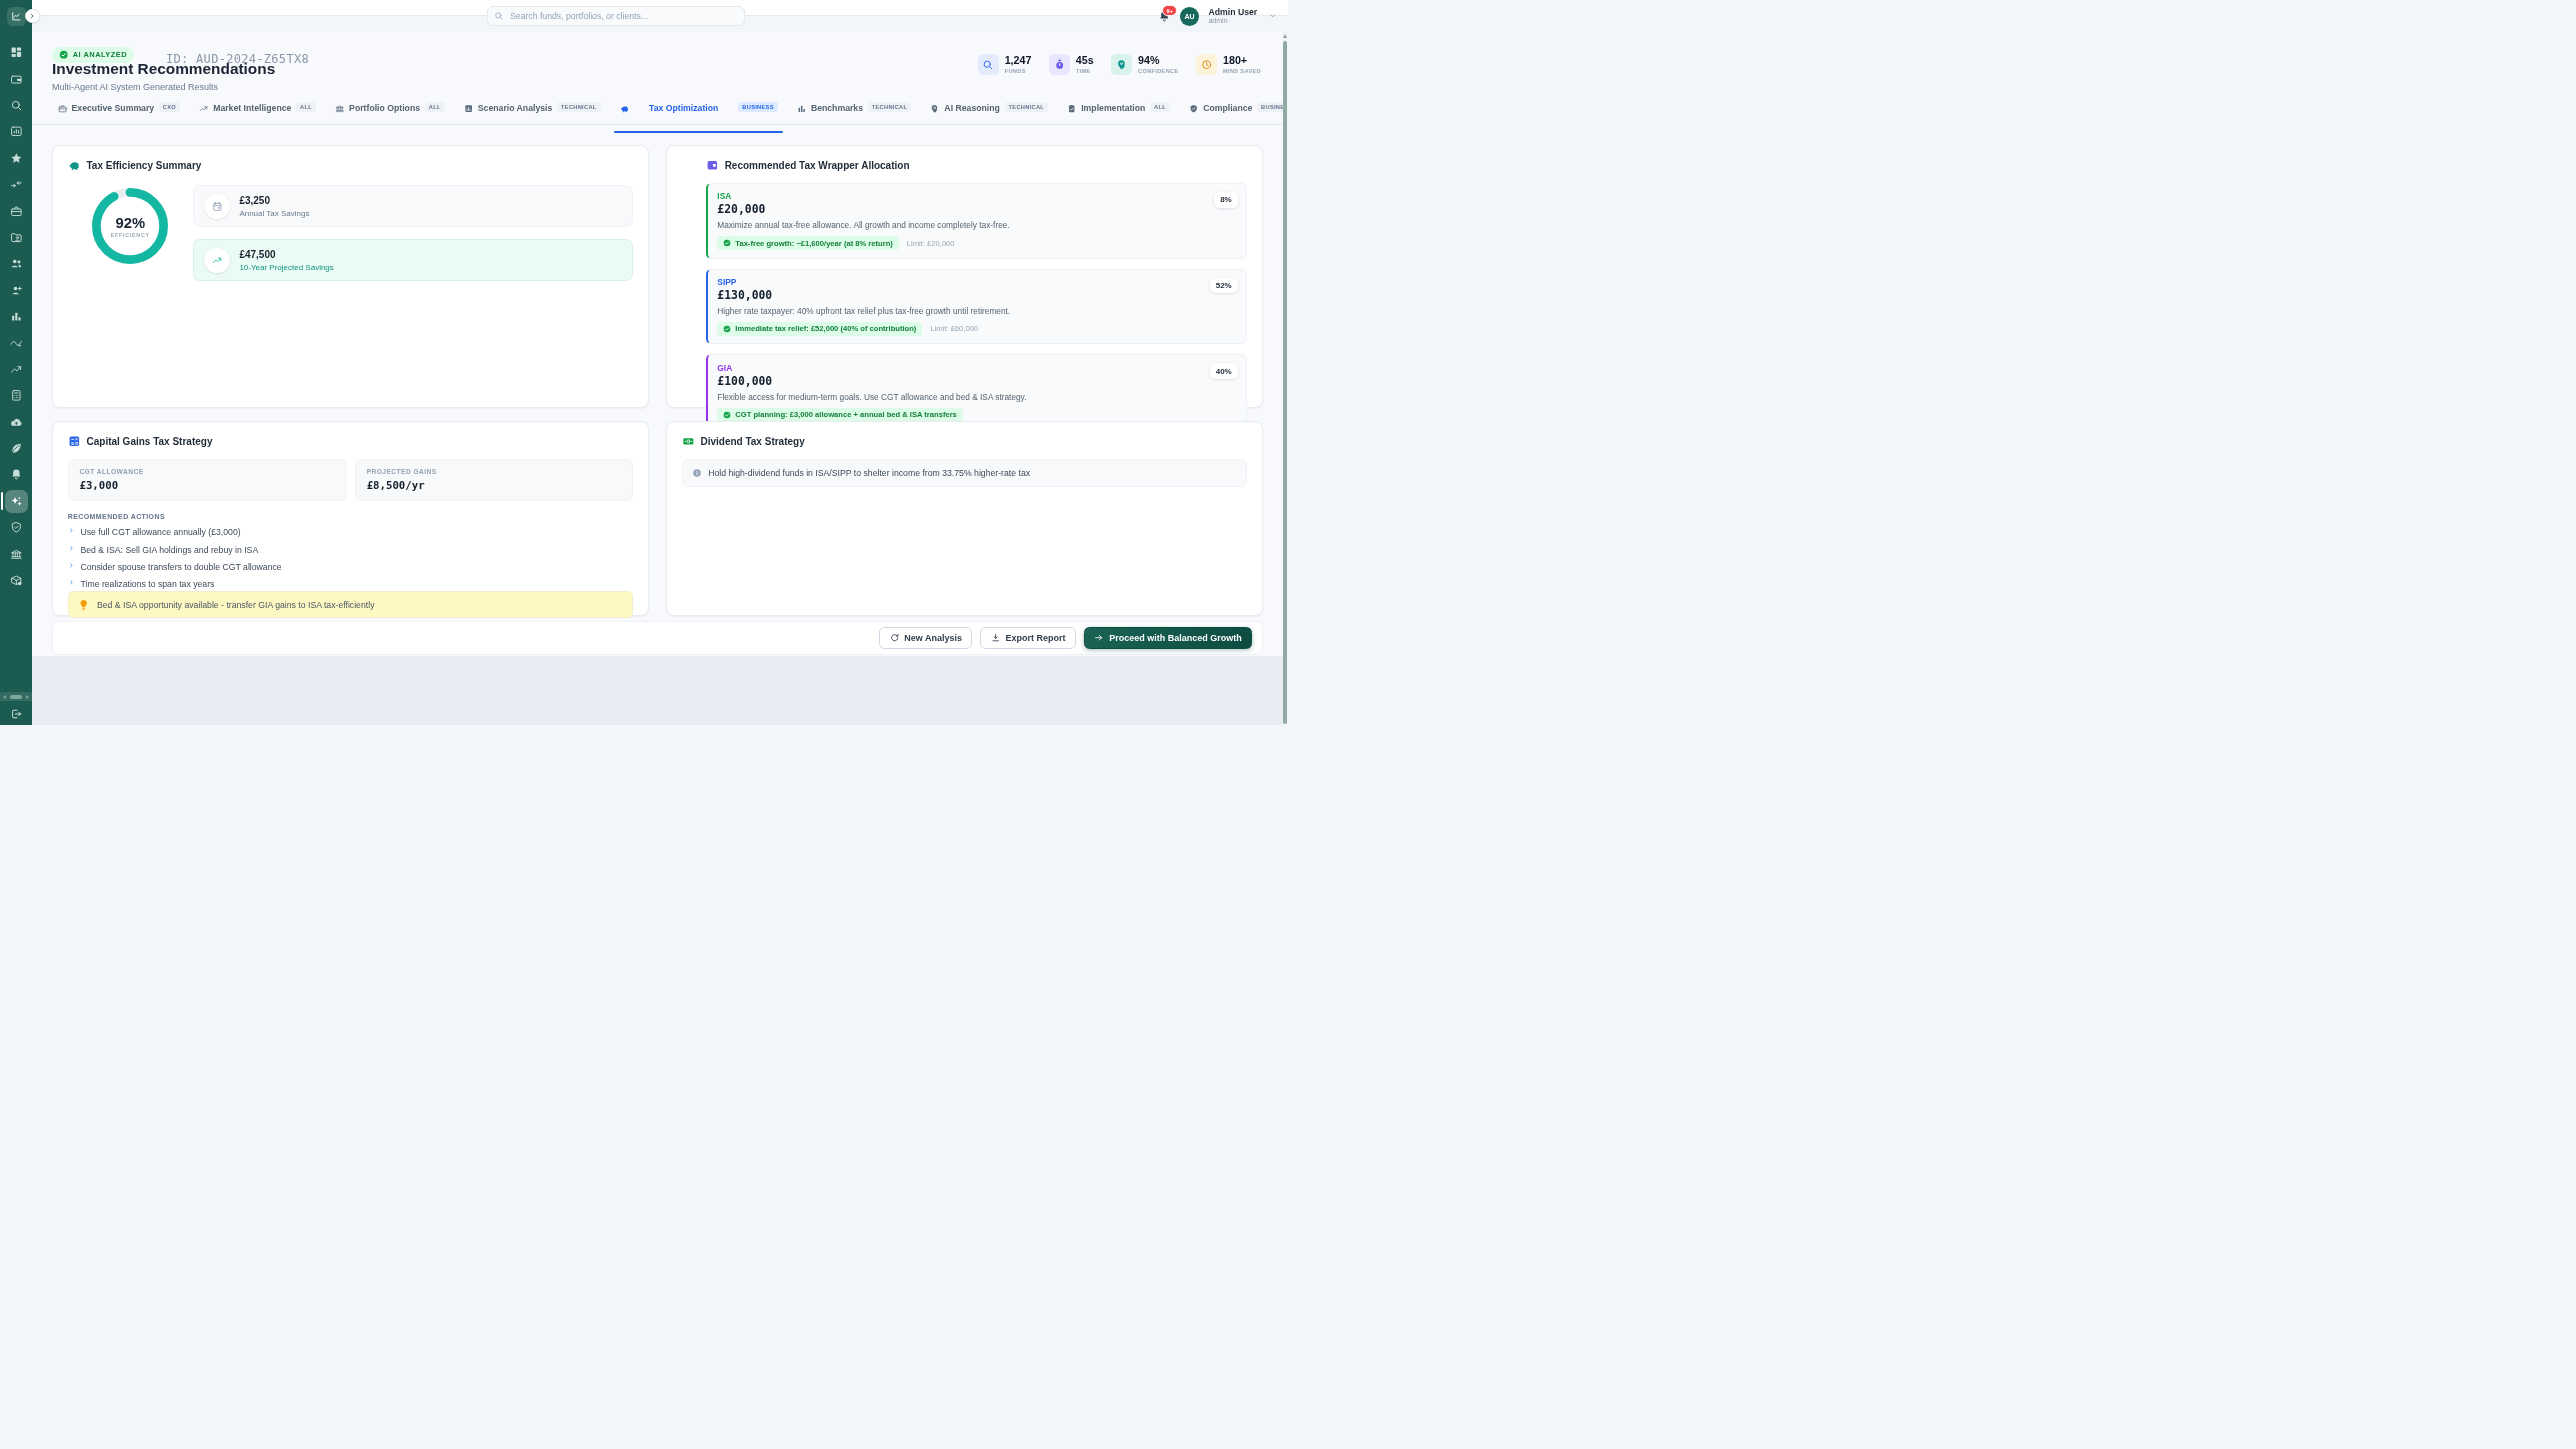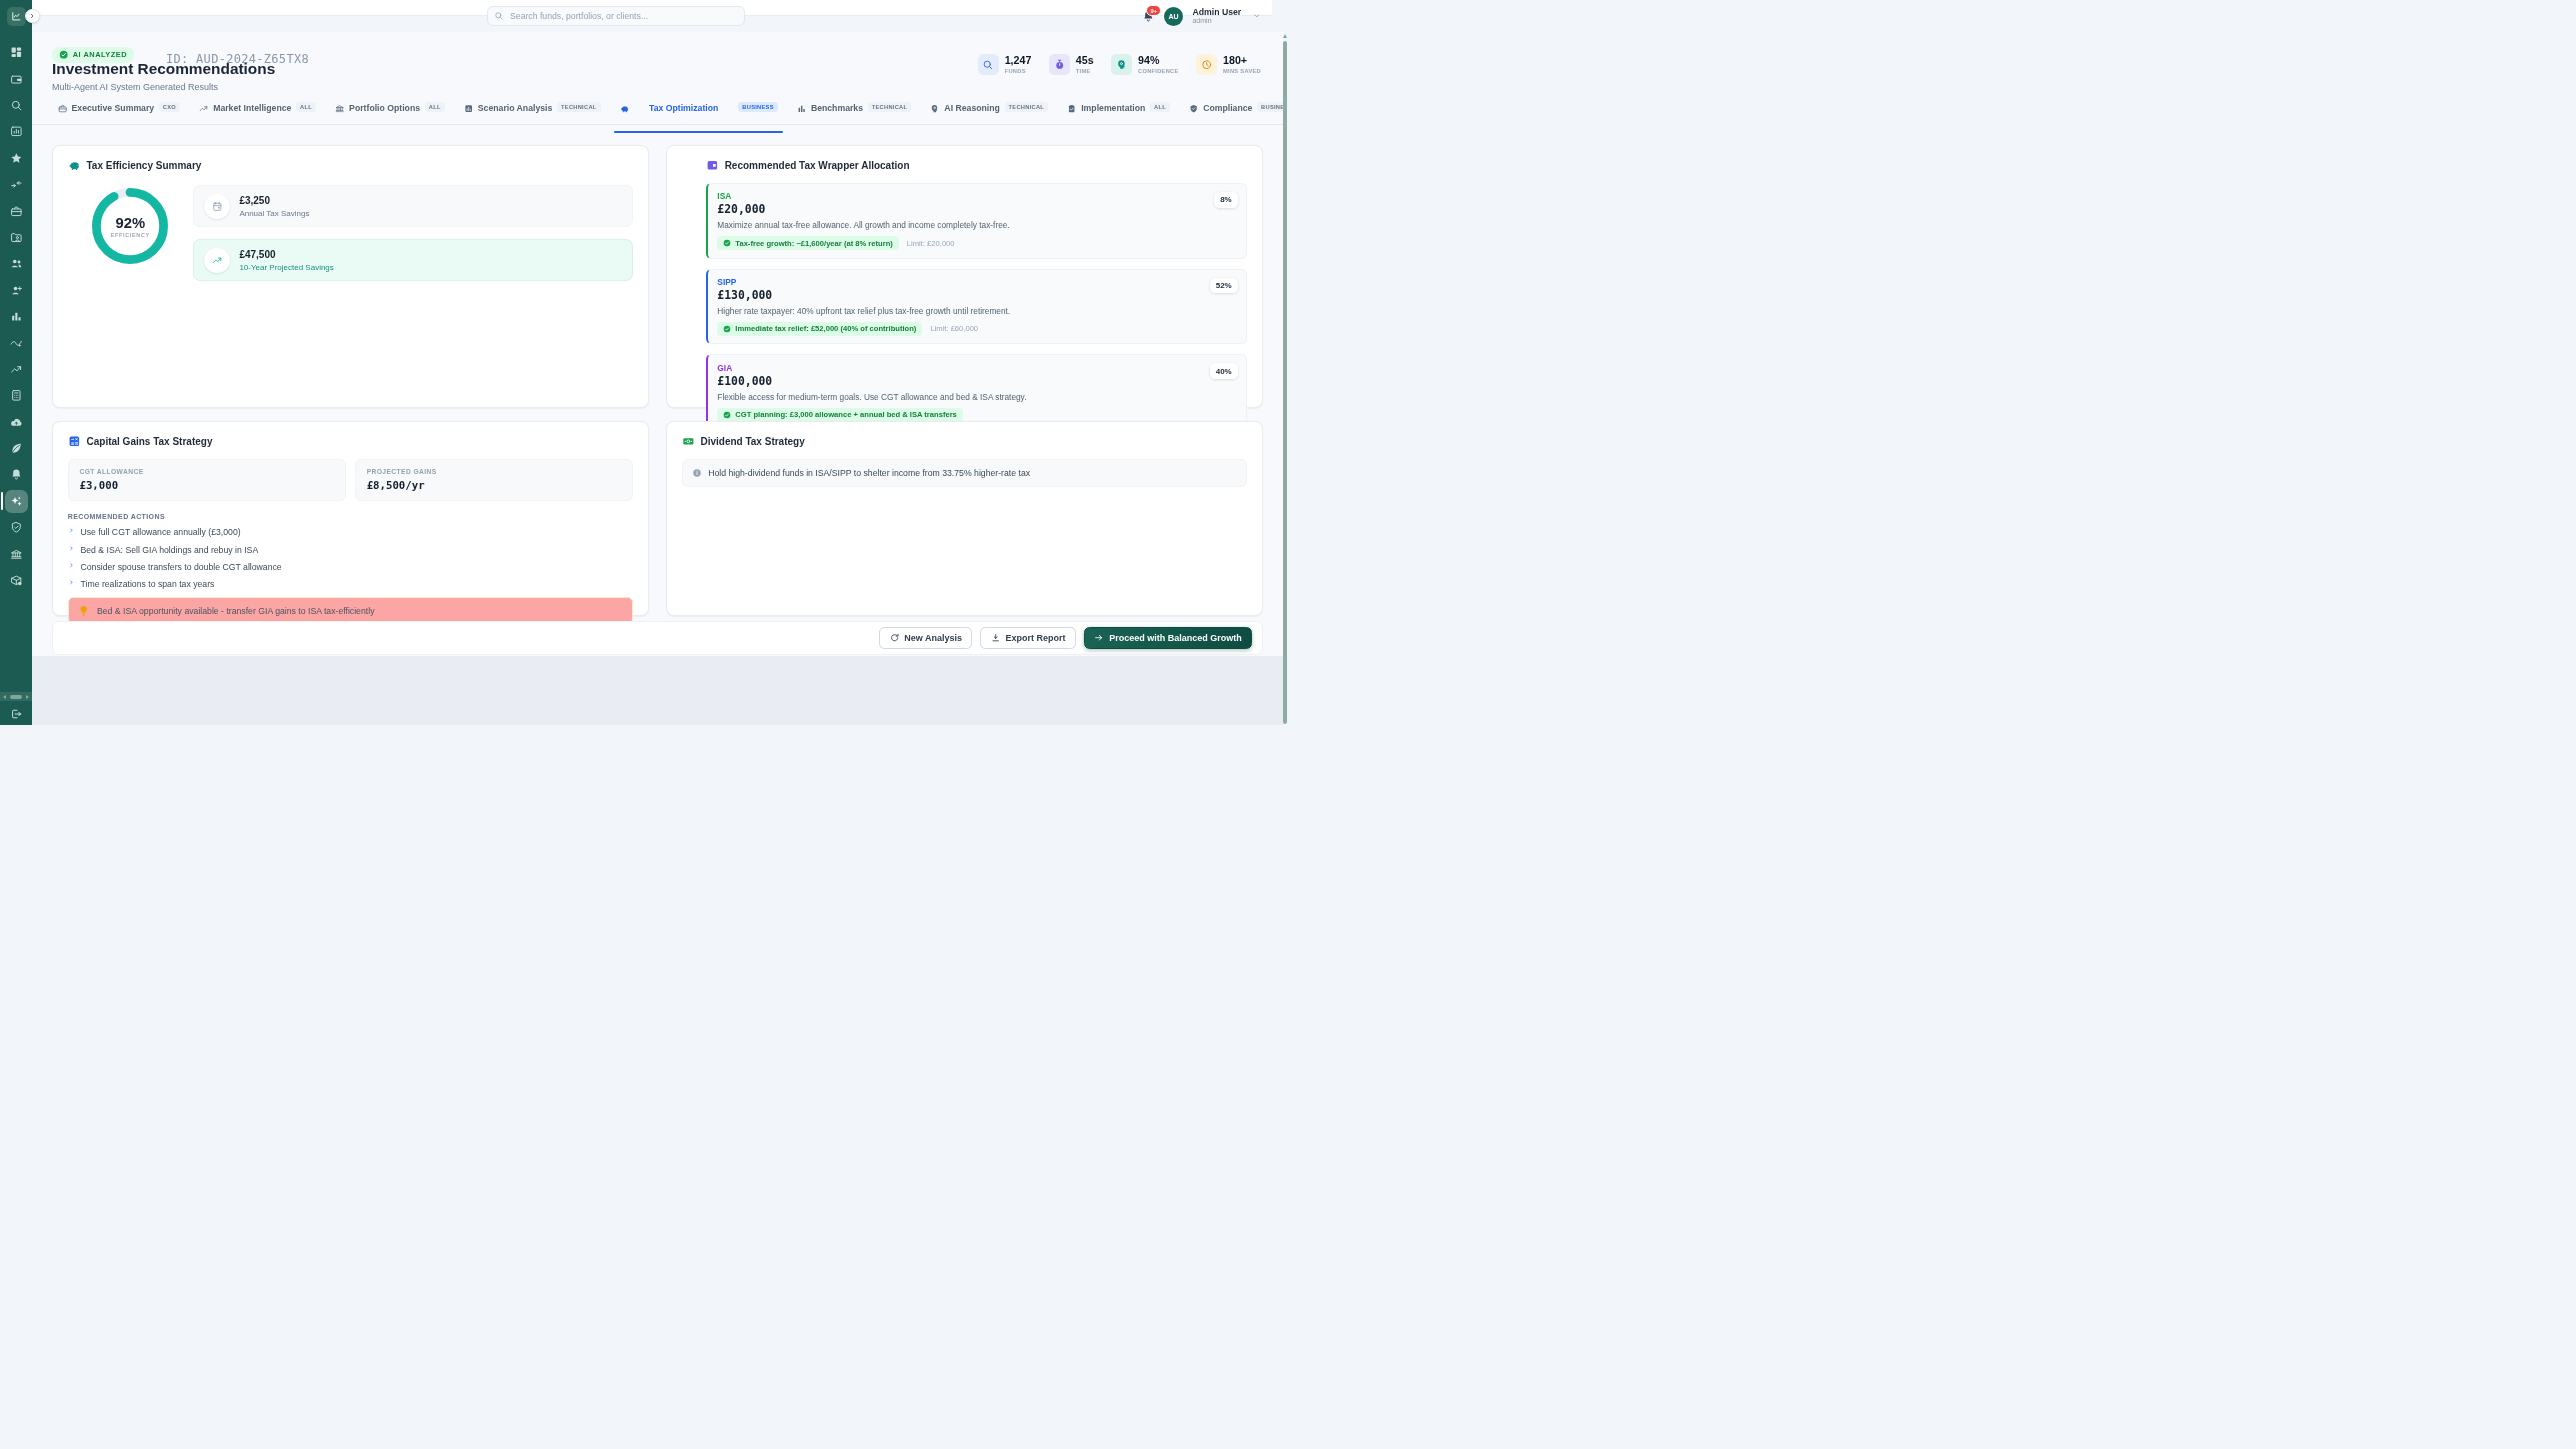--- a/index.html
+++ b/index.html
@@ -24,21 +24,21 @@
   .nav-item.active::before { content:''; position:absolute; left:-3.4px; top:2.7px; width:2.3px; height:17.4px; background:#fff; border-radius:2px; }
   .mini-scroll { position:absolute; bottom:24px; left:0; width:32px; height:8.7px; background:rgba(255,255,255,.10);
     display:flex; align-items:center; justify-content:space-between; padding:0 2.7px; }
   .tri { width:0; height:0; border-top:2.7px solid transparent; border-bottom:2.7px solid transparent; }
   .tri.left  { border-right:3.4px solid #7da79c; }
   .tri.right { border-left:3.4px solid #7da79c; }
   .mini-thumb { width:12px; height:4px; border-radius:2px; background:#7da79c; }
   .logout-btn { position:absolute; bottom:5.4px; left:50%; transform:translateX(-50%); color:#d8e8e3; cursor:pointer; }
 
   
-  .header { position:absolute; left:32px; top:0; right:16px; height:16px; background:#fff; border-bottom:0.7px solid #e7ecf2; z-index:4; }
+  .header { position:absolute; left:32px; top:0; right:0; height:16px; background:#fff; border-bottom:0.7px solid #e7ecf2; z-index:4; }
   .search-wrap { position:absolute; left:455px; top:6px; width:258px; height:19.5px; }
   .search-wrap input { width:100%; height:100%; border:0.7px solid #e2e8f0; background:#f8fafc; border-radius:6px;
     padding:0 6.7px 0 22px; font-size:8.7px; color:#334155; font-family:"Liberation Sans",sans-serif; outline:none; }
   .search-wrap input::placeholder { color:#94a3b8; }
   .search-ico { position:absolute; left:6.7px; top:4.7px; color:#94a3b8; }
   .header-right { position:absolute; right:10.7px; top:0; height:32px; display:flex; align-items:center; gap:9.4px; }
   .bell-wrap { position:relative; color:#334155; cursor:pointer; }
   .bell-badge { position:absolute; top:-4.7px; right:-6.7px; background:#ef4444; color:#fff; font-size:5.7px; font-weight:700;
     border-radius:670px; padding:1.7px 3.4px; border:1.3px solid #fff; }
   .avatar { width:19px; height:19px; border-radius:50%; background:#17695d; color:#fff; font-size:7px; font-weight:700;
@@ -112,21 +112,21 @@
   
   .sgrid2 { display:grid; grid-template-columns:1fr 1fr; gap:9.4px; margin-top:10.7px; }
   .sgrid3 { display:grid; grid-template-columns:1fr 1fr 1fr; gap:9.4px; margin-top:10.7px; }
   .sbox { background:#f7f9fb; border:0.7px solid #f0f3f7; border-radius:6px; padding:8px 10.7px; }
   .sbox.center { text-align:center; }
   .sbox-label { font-size:6.7px; font-weight:700; color:#93a1b1; letter-spacing:0.4px; }
   .sbox-val { font-size:10.7px; font-weight:700; color:#15202e; margin-top:4px; }
   .actions-label { margin-top:12px; font-size:7px; font-weight:700; color:#64748b; letter-spacing:0.4px; }
   .action { display:flex; gap:6px; margin-top:7.4px; font-size:8.7px; color:#3d4a59; }
   .action .arr { color:#3b82f6; display:flex; }
-  .alert-banner { margin-top:8px; background:#fca5a5; border:0.7px solid #f5ecc9; border-radius:5.4px;
+  .alert-banner { margin-top:2px; background:#fef9c3; border:0.7px solid #f5ecc9; border-radius:5.4px;
     padding:6.7px 9.4px; display:flex; align-items:center; gap:7.4px; font-size:8.7px; color:#4b5563; }
   .note-box { margin-top:11.4px; background:#f7f9fb; border:0.7px solid #f0f3f7; border-radius:6px;
     padding:8px 9.4px; display:flex; align-items:center; gap:6px; font-size:8.7px; color:#3d4a59; }
 
   
   .footer-bar { position:absolute; left:0; right:0; top:476px; height:34px; background:#fff; border:0.7px solid #eef1f5;
     border-radius:6.7px; display:flex; align-items:center; justify-content:flex-end; gap:8px; padding:0 9.4px; }
   .btn { display:inline-flex; align-items:center; gap:5.4px; border-radius:5.4px; font-size:9px; font-weight:600;
     padding:5.4px 9.4px; cursor:pointer; font-family:"Liberation Sans",sans-serif; }
   .btn.outline { background:#fff; border:0.7px solid #cfd8e3; color:#323e4e; }

